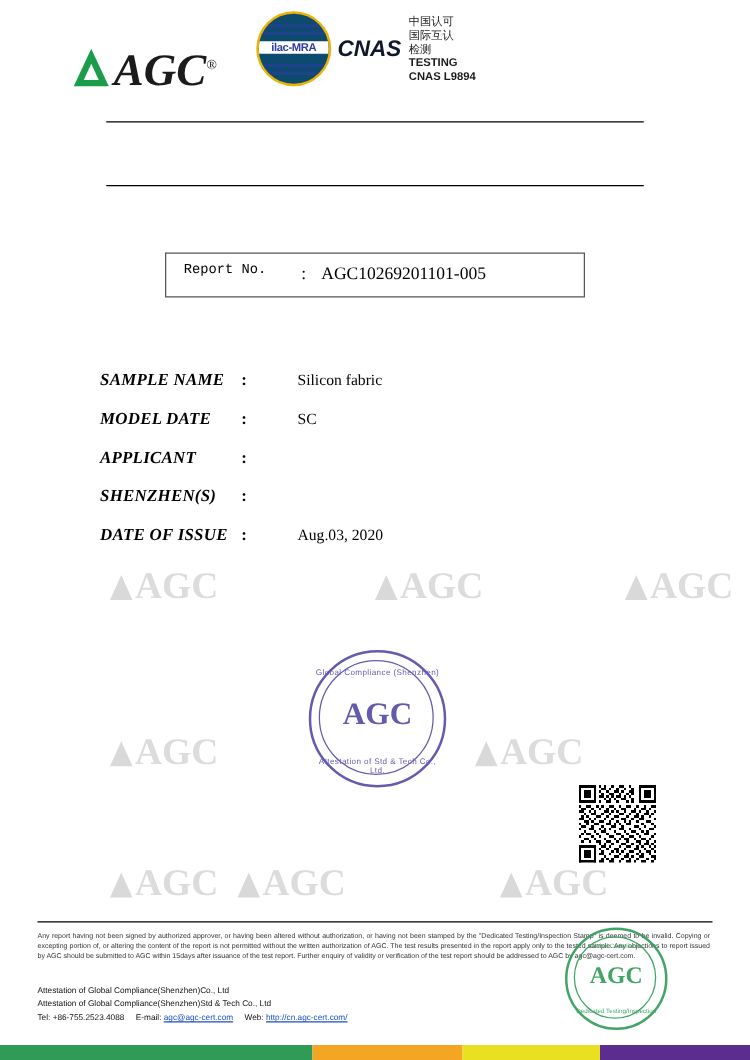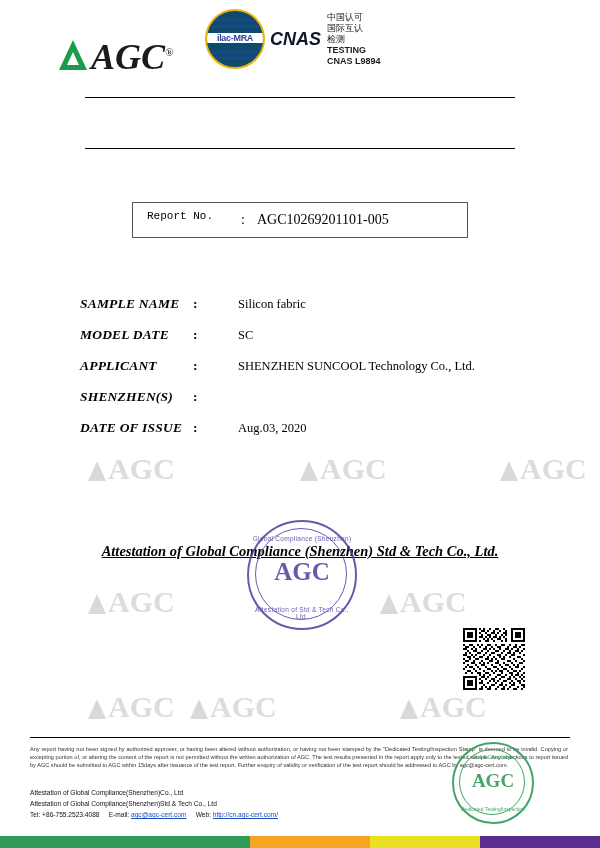--- a/index.html
+++ b/index.html
@@ -445,21 +445,20 @@
       <span class="field-value">Silicon fabric</span>
     </div>
     <div class="field-row">
       <span class="field-label">MODEL DATE</span>
       <span class="field-colon">:</span>
       <span class="field-value">SC</span>
     </div>
     <div class="field-row">
       <span class="field-label">APPLICANT</span>
       <span class="field-colon">:</span>
-      <span class="field-value">SHENZHEN  SUNCOOL  Technology Co., Ltd.</span>
     </div>
     <div class="field-row">
       <span class="field-label">SHENZHEN(S)</span>
       <span class="field-colon">:</span>
     </div>
     <div class="field-row">
       <span class="field-label">DATE OF ISSUE</span>
       <span class="field-colon">:</span>
       <span class="field-value">Aug.03, 2020</span>
     </div>
@@ -467,21 +466,20 @@
 
   <div class="wm" style="left:88px; top:452px;"><span class="wtri"></span><span>AGC</span></div>
   <div class="wm" style="left:300px; top:452px;"><span class="wtri"></span><span>AGC</span></div>
   <div class="wm" style="left:500px; top:452px;"><span class="wtri"></span><span>AGC</span></div>
   <div class="wm" style="left:88px; top:585px;"><span class="wtri"></span><span>AGC</span></div>
   <div class="wm" style="left:380px; top:585px;"><span class="wtri"></span><span>AGC</span></div>
   <div class="wm" style="left:190px; top:690px;"><span class="wtri"></span><span>AGC</span></div>
   <div class="wm" style="left:400px; top:690px;"><span class="wtri"></span><span>AGC</span></div>
   <div class="wm" style="left:88px; top:690px;"><span class="wtri"></span><span>AGC</span></div>
 
-  <div class="attestation">Attestation of Global Compliance (Shenzhen) Std &amp; Tech Co., Ltd.</div>
 
   <div class="round-stamp">
     <div class="inner"></div>
     <div class="arc-top">Global Compliance (Shenzhen)</div>
     <div class="center">AGC</div>
     <div class="arc-bottom">Attestation of  Std &amp; Tech Co., Ltd.</div>
   </div>
 
   <div class="qr">
     <svg width="62" height="62" viewBox="0 0 31 31" shape-rendering="crispEdges">

